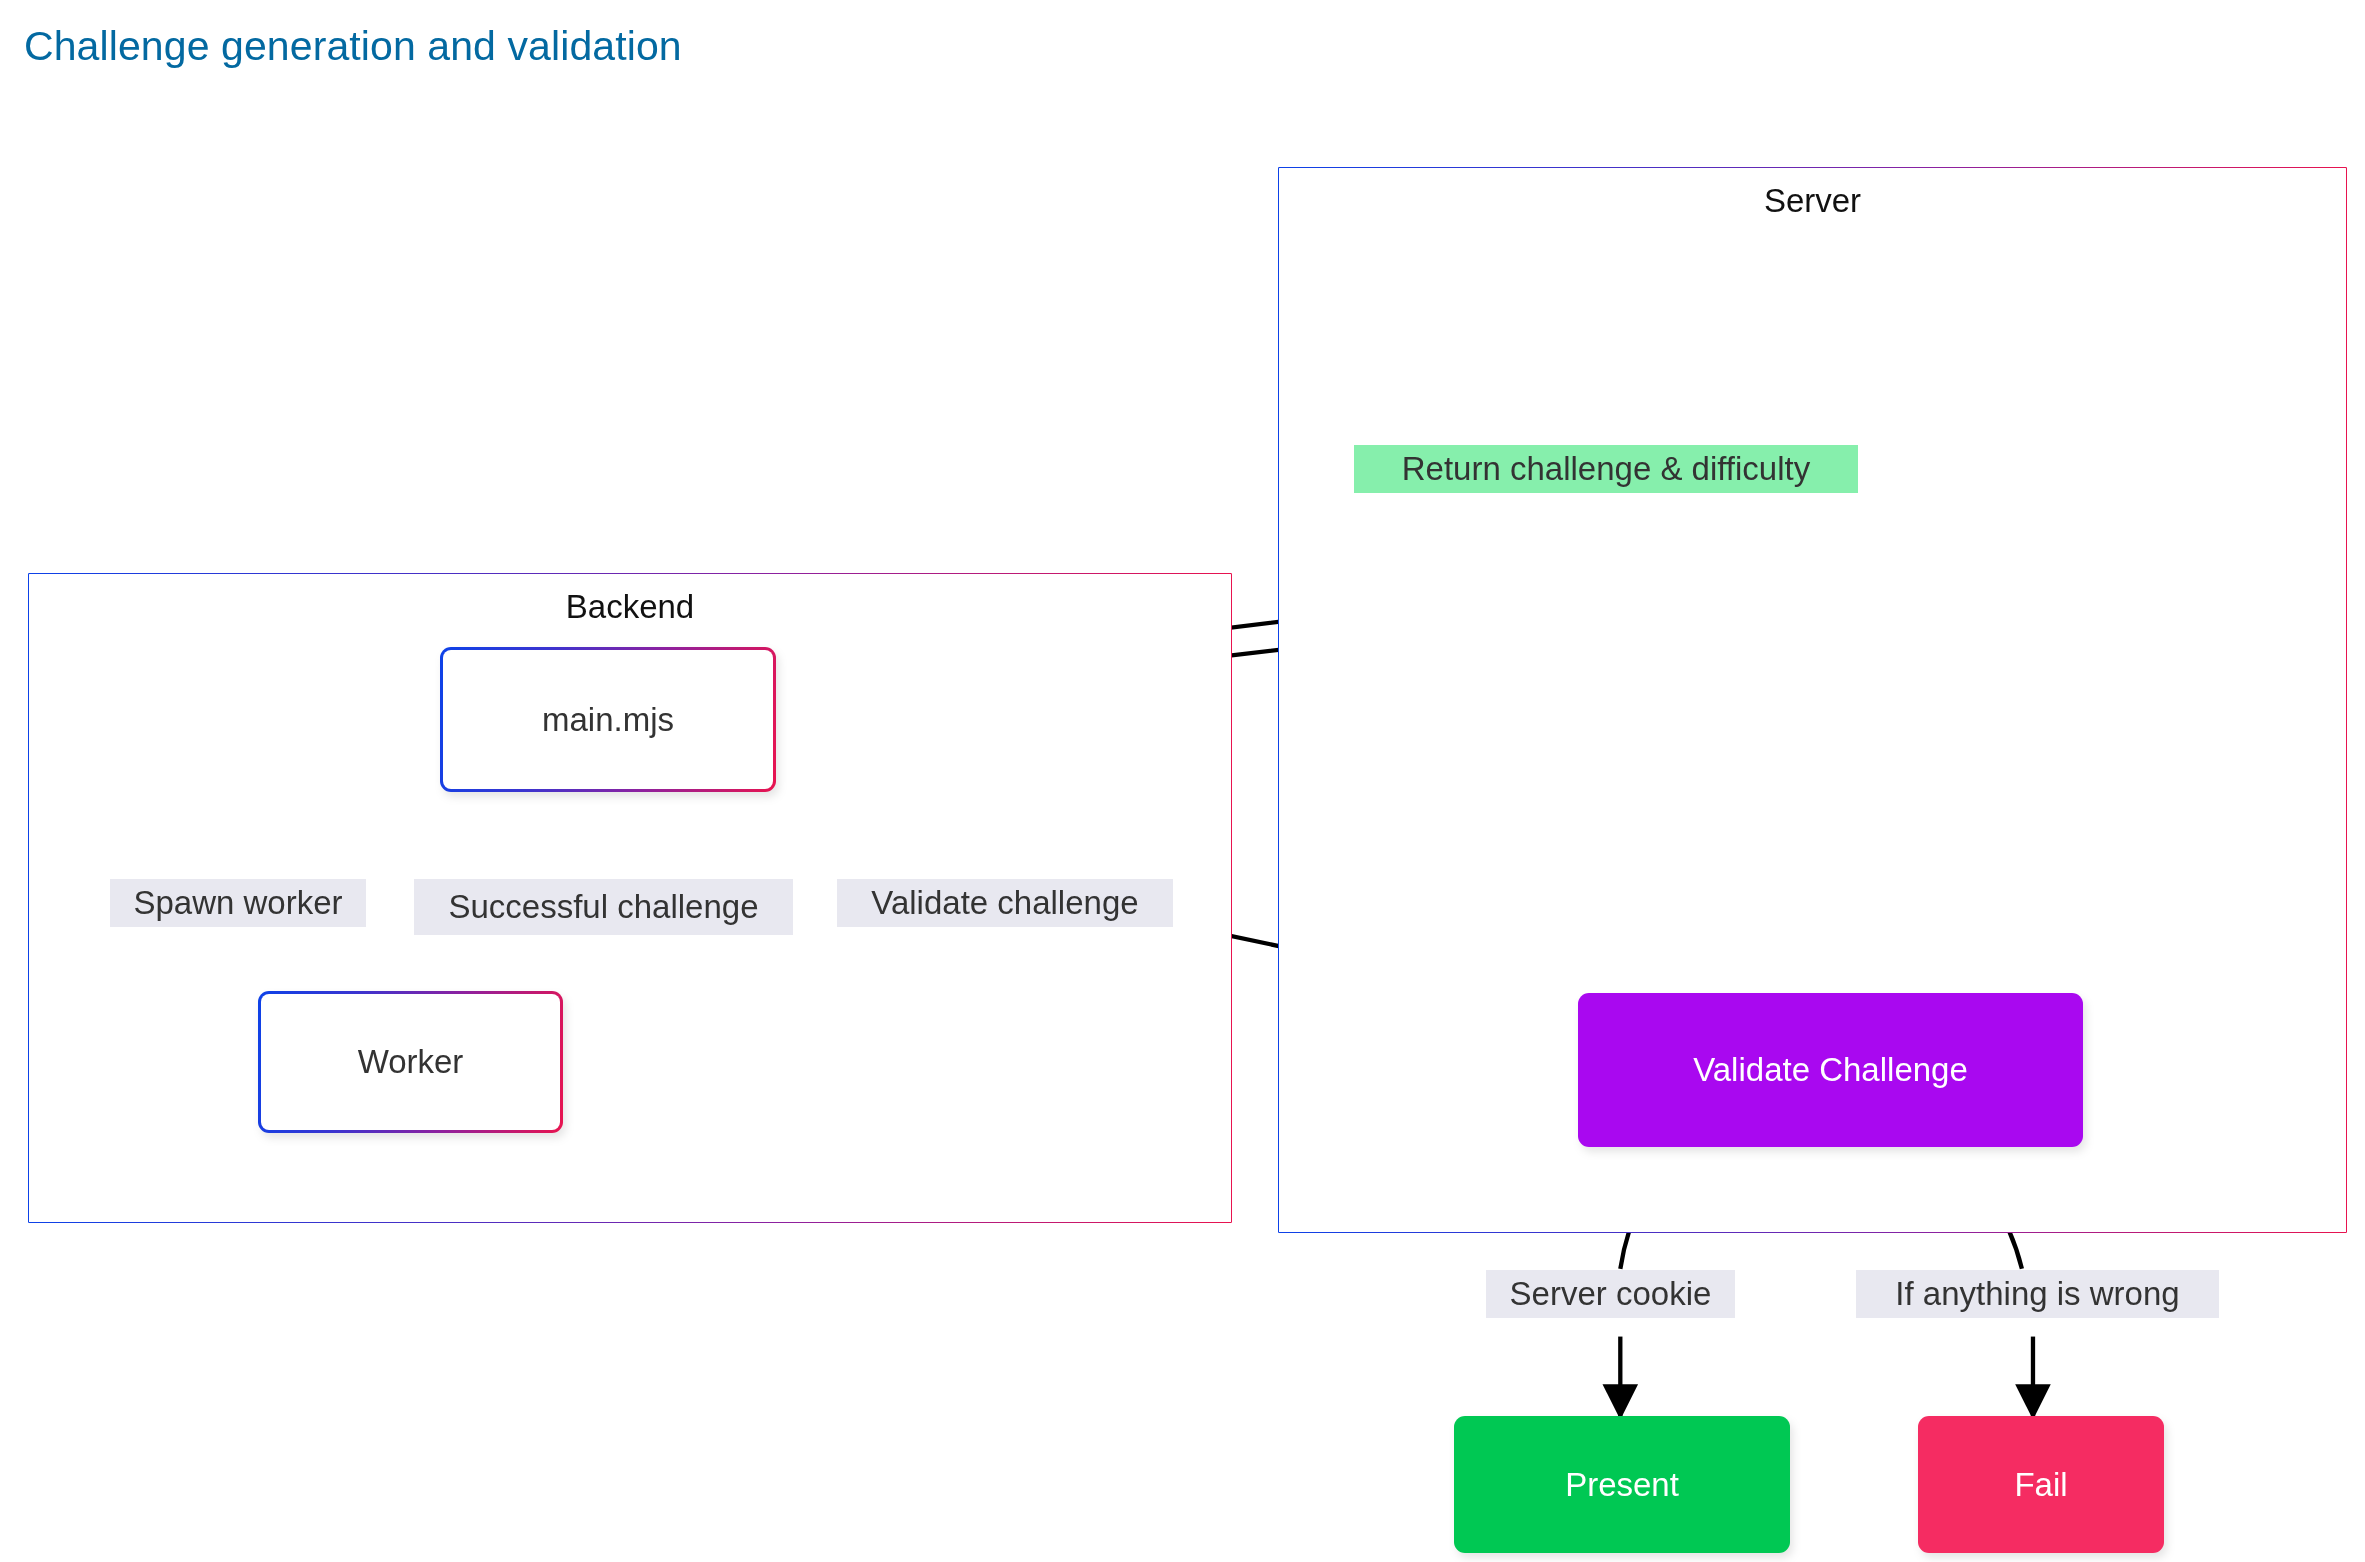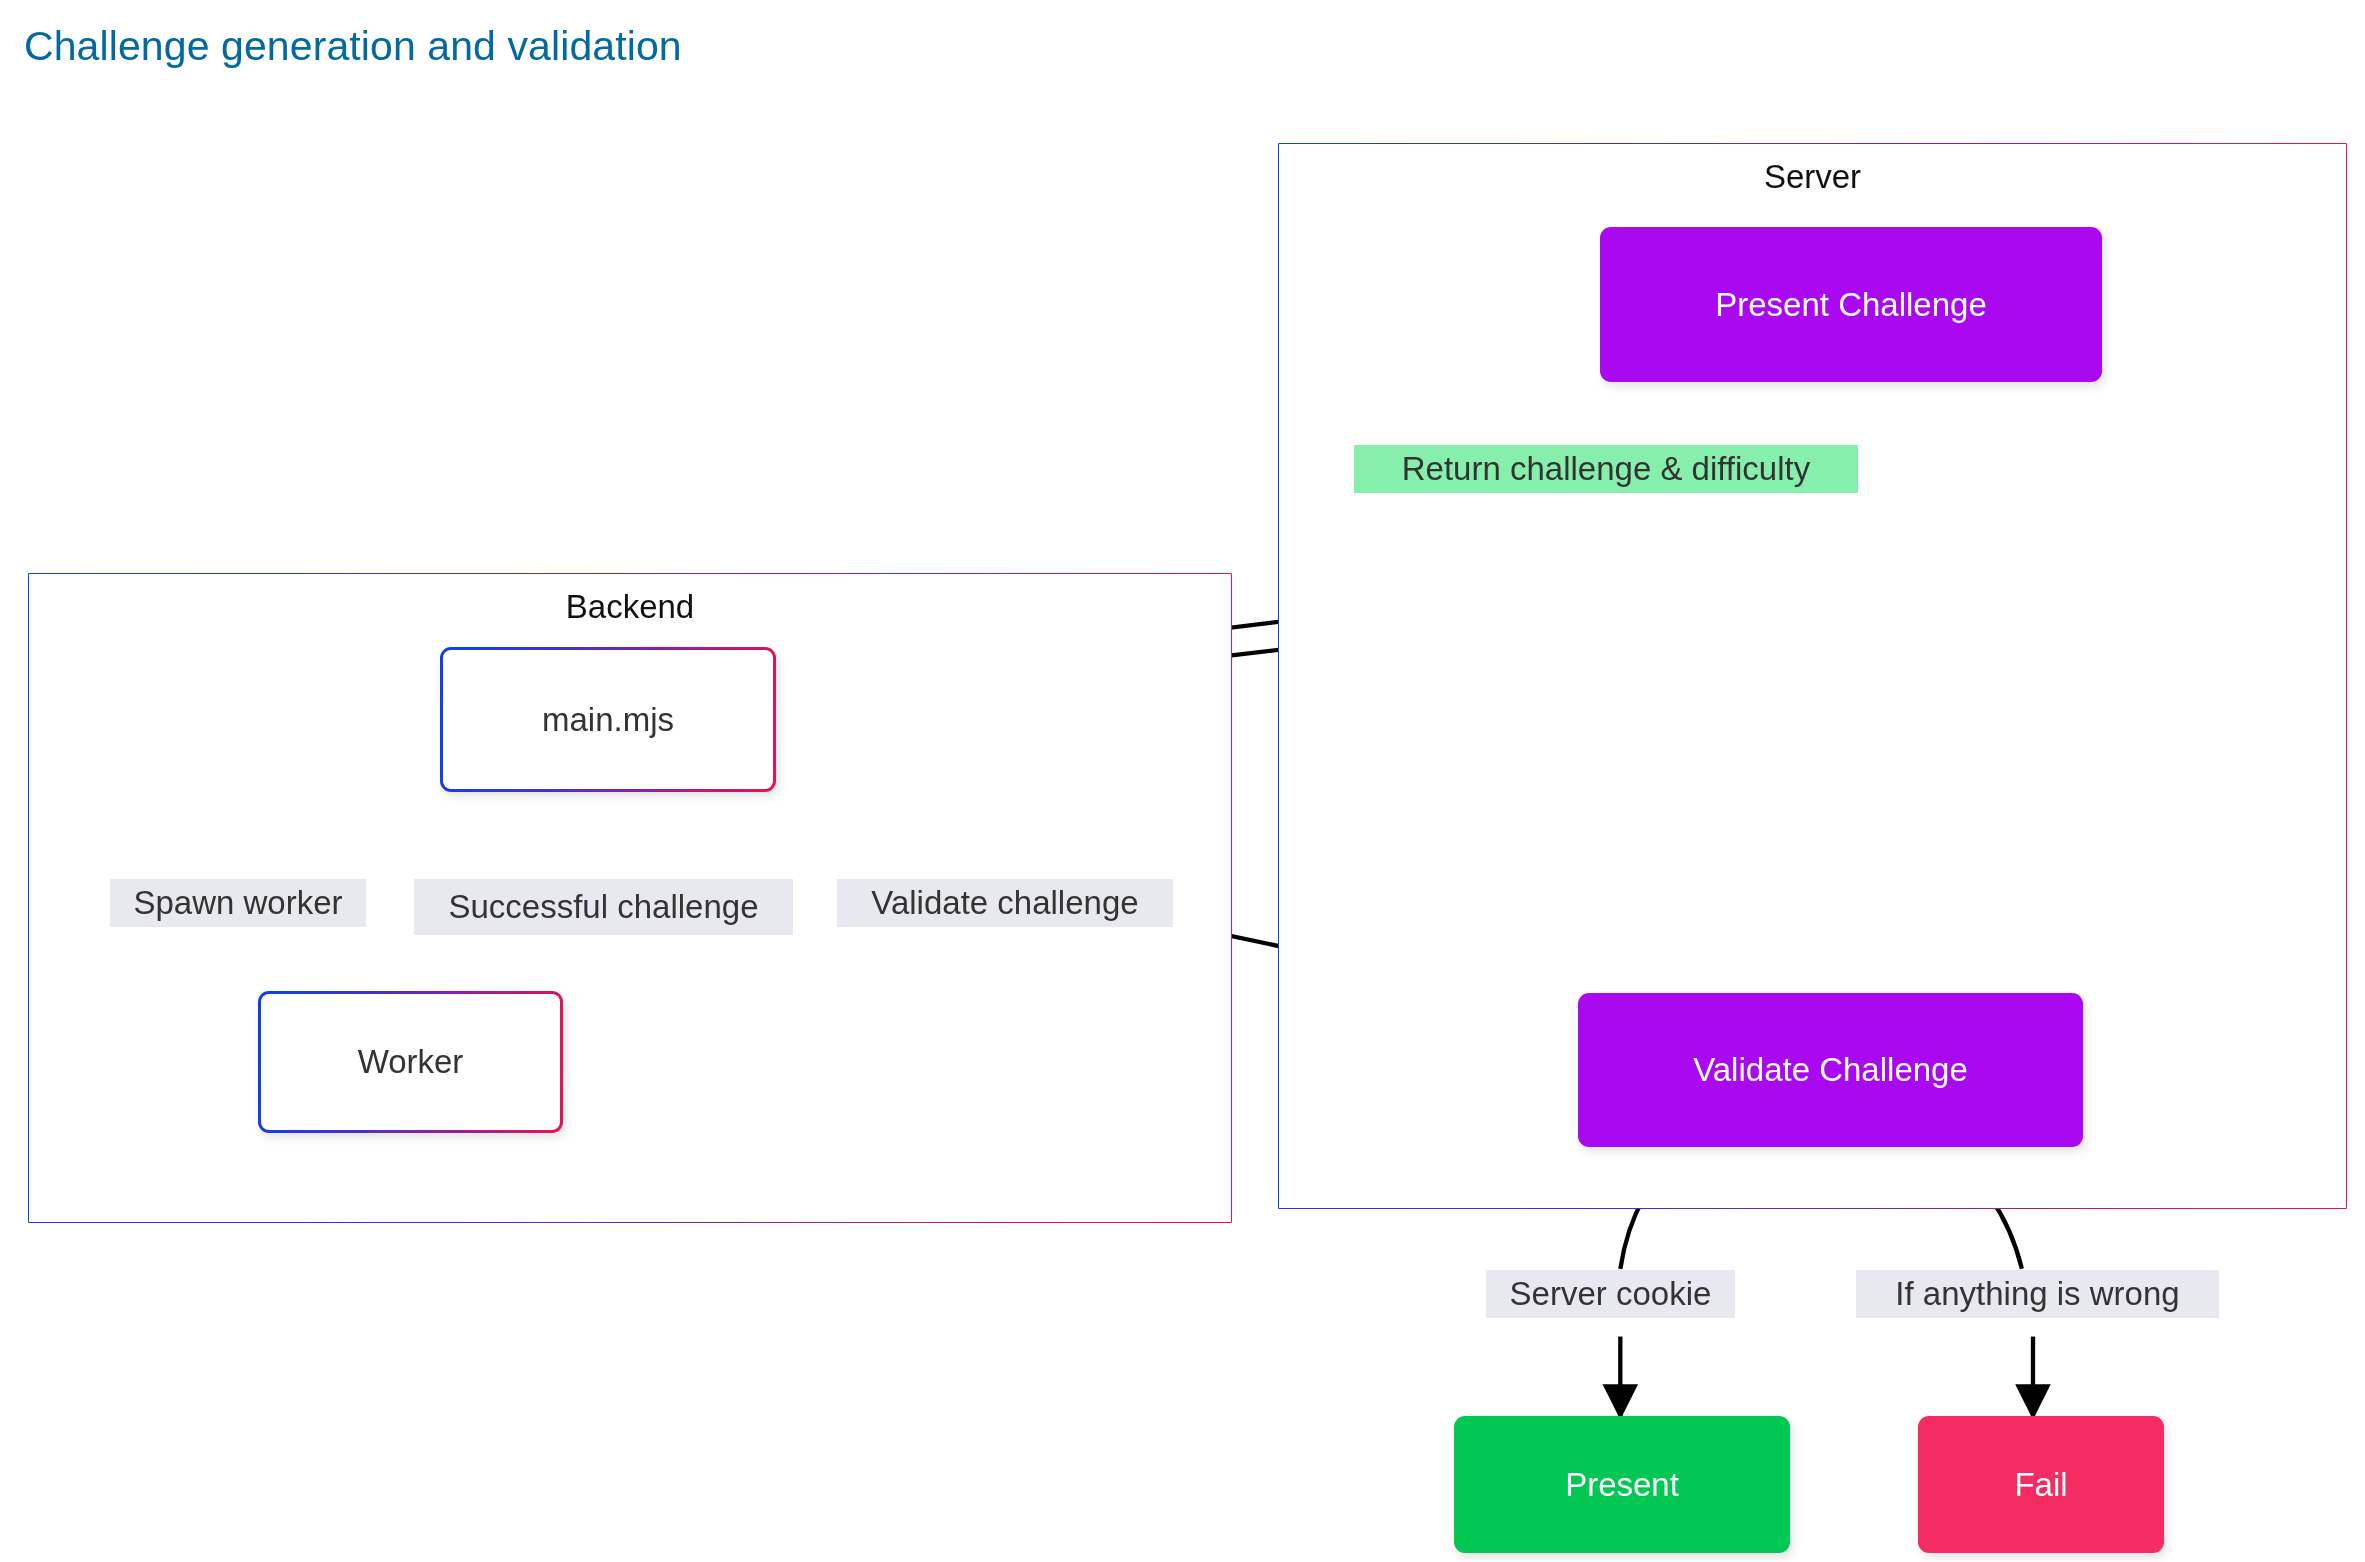--- a/index.html
+++ b/index.html
@@ -134,35 +134,32 @@
 
       <path d="M 3145,1862 Q 3250,1930 3282,2060"></path>
       <path d="M 3300,2170 L 3300,2300" marker-end="url(#arrow)"></path>
     </g>
   </svg>
 
   <div class="cluster" style="left:28px; top:573px; width:1204px; height:650px;">
     <div class="cluster-label">Backend</div>
   </div>
 
-  <div class="cluster" style="left:1278px; top:143px; width:1069px; height:1066px;">
+  <div class="cluster" style="left:1278px; top:167px; width:1069px; height:1066px;">
     <div class="cluster-label">Server</div>
   </div>
 
   <div class="node node-plain" style="left:440px; top:647px; width:336px; height:145px;">
     <span>main.mjs</span>
   </div>
 
   <div class="node node-plain" style="left:258px; top:991px; width:305px; height:142px;">
     <span>Worker</span>
   </div>
 
-  <div class="node" style="left:1600px; top:227px; width:502px; height:155px; background:#A908F0; color:#ffffff;">
-    <span>Present Challenge</span>
-  </div>
 
   <div class="node" style="left:1578px; top:993px; width:505px; height:154px; background:#A908F0; color:#ffffff;">
     <span>Validate Challenge</span>
   </div>
 
   <div class="node" style="left:1454px; top:1416px; width:336px; height:137px; background:#00C853; color:#ffffff;">
     <span>Present</span>
   </div>
 
   <div class="node" style="left:1918px; top:1416px; width:246px; height:137px; background:#F52C62; color:#ffffff;">

